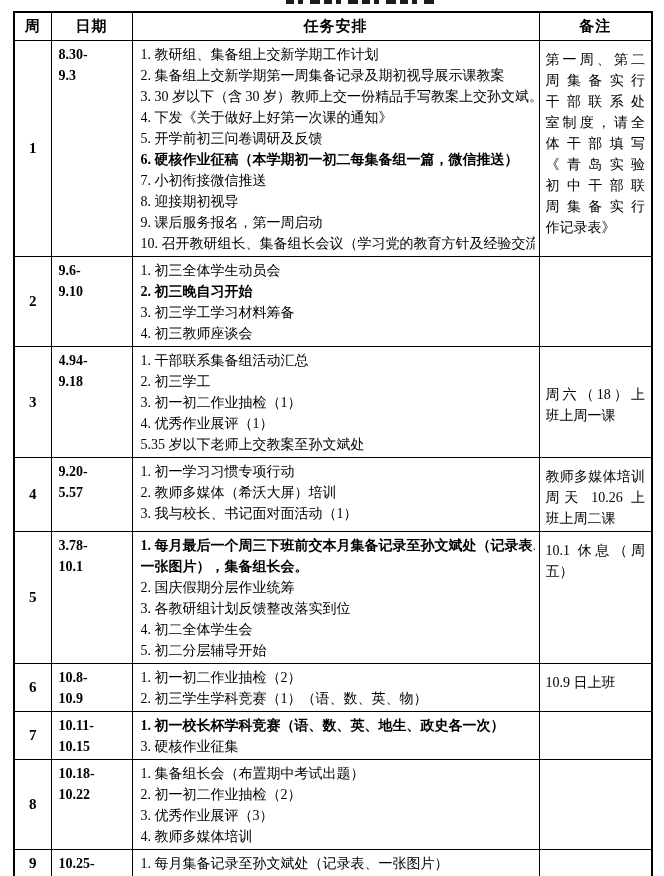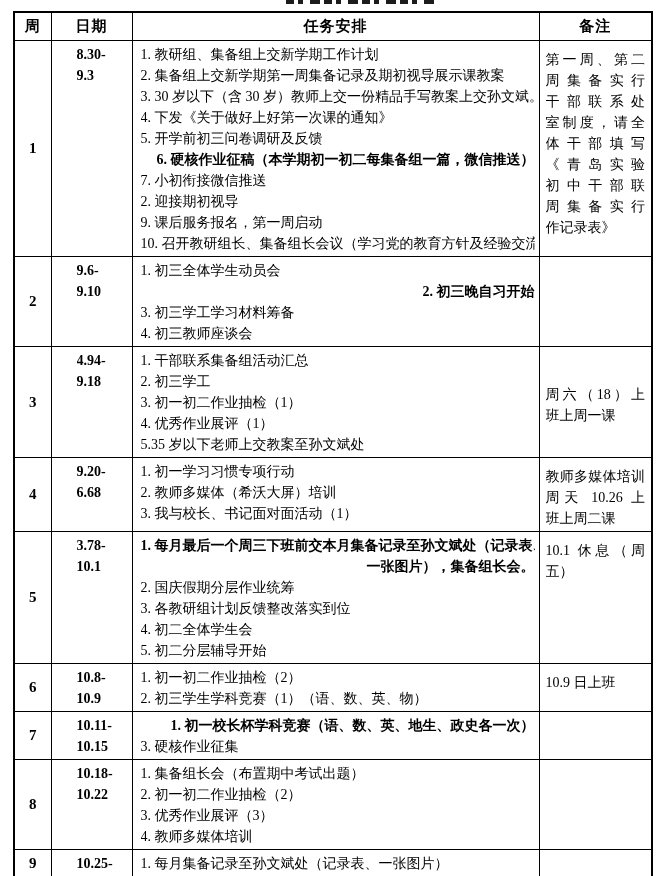--- a/index.html
+++ b/index.html
@@ -34,27 +34,27 @@
     letter-spacing:1px;
   }
   td.week{
     vertical-align:middle;text-align:center;
     font-weight:bold;font-size:15px;
   }
   td.date{
     padding:3px 2px 2px 7px;
     font-weight:bold;font-size:14px;
   }
-  .date-line{line-height:21px;white-space:nowrap;overflow:hidden;margin-left:18px;}
+  .date-line{line-height:21px;white-space:nowrap;overflow:hidden;}
   td.tasks{padding:3px 4px 2px 8px;}
   .task-line{
     font-size:14px;line-height:21px;
     white-space:nowrap;overflow:hidden;
   }
-  .task-line.bold{font-weight:bold;text-align:right;}
+  .task-line.bold{font-weight:bold;}
   td.remark{padding:8px 6px 2px 6px;}
   .remark-line{
     font-size:14px;line-height:21px;
     text-align:justify;text-align-last:justify;
     overflow:hidden;
   }
   .remark-line:last-child{text-align-last:left;}
   
   tbody tr:nth-child(3) td.remark{vertical-align:middle;}
 </style>
@@ -86,21 +86,21 @@
             <div class="date-line">9.3</div>
           </td>
           <td class="tasks">
             <div class="task-line">1. 教研组、集备组上交新学期工作计划</div>
             <div class="task-line">2. 集备组上交新学期第一周集备记录及期初视导展示课教案</div>
             <div class="task-line">3. 30 岁以下（含 30 岁）教师上交一份精品手写教案上交孙文斌。</div>
             <div class="task-line">4. 下发《关于做好上好第一次课的通知》</div>
             <div class="task-line">5. 开学前初三问卷调研及反馈</div>
             <div class="task-line bold">6. 硬核作业征稿（本学期初一初二每集备组一篇，微信推送）</div>
             <div class="task-line">7. 小初衔接微信推送</div>
-            <div class="task-line">2. 迎接期初视导</div>
+            <div class="task-line">8. 迎接期初视导</div>
             <div class="task-line">9. 课后服务报名，第一周启动</div>
             <div class="task-line">10. 召开教研组长、集备组长会议（学习党的教育方针及经验交流）</div>
           </td>
           <td class="remark">
             <div class="remark-line">第一周、第二</div>
             <div class="remark-line">周集备实行</div>
             <div class="remark-line">干部联系处</div>
             <div class="remark-line">室制度，请全</div>
             <div class="remark-line">体干部填写</div>
             <div class="remark-line">《青岛实验</div>
@@ -138,21 +138,21 @@
           </td>
           <td class="remark">
             <div class="remark-line">周六（18）上</div>
             <div class="remark-line">班上周一课</div>
           </td>
         </tr>
         <tr>
           <td class="week">4</td>
           <td class="date">
             <div class="date-line">9.20-</div>
-            <div class="date-line">6.68</div>
+            <div class="date-line">5.57</div>
           </td>
           <td class="tasks">
             <div class="task-line">1. 初一学习习惯专项行动</div>
             <div class="task-line">2. 教师多媒体（希沃大屏）培训</div>
             <div class="task-line">3. 我与校长、书记面对面活动（1）</div>
           </td>
           <td class="remark">
             <div class="remark-line">教师多媒体培训</div>
             <div class="remark-line">周天 10.26 上</div>
             <div class="remark-line">班上周二课</div>

